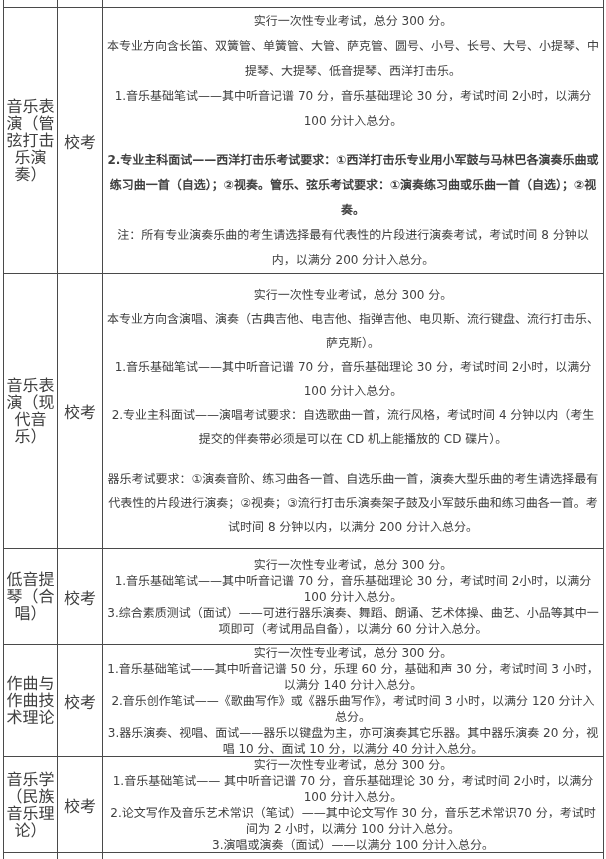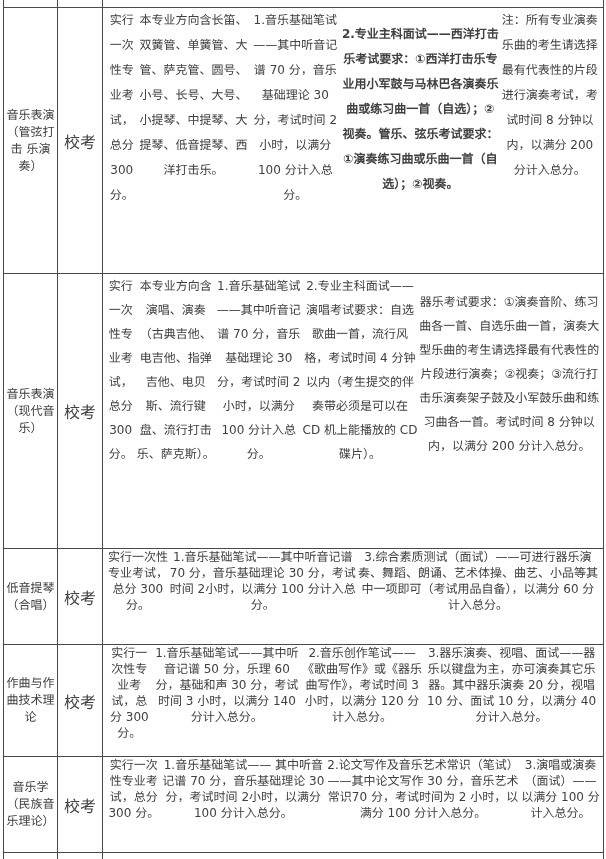--- a/index.html
+++ b/index.html
@@ -8,28 +8,28 @@
     font-family:"DejaVu Sans","Liberation Sans",sans-serif;color:#404040;
   }
   .doc-table{
     position:absolute;left:3px;top:0;width:600px;
     border-left:1px solid #4a4a4a;
   }
   .row{display:flex;box-sizing:border-box;border-bottom:1px solid #4a4a4a;}
   .cell{box-sizing:border-box;border-right:1px solid #4a4a4a;overflow:hidden;}
   .c1{
     width:54px;display:flex;align-items:center;justify-content:flex-start;
-    text-align:center;font-size:12px;line-height:17px;padding:0 1px;
+    text-align:center;font-size:16px;line-height:17px;padding:0 1px;
   }
   .c2{
     width:45px;display:flex;align-items:center;justify-content:center;
     font-size:16px;
   }
   .c3{
-    flex:1;display:flex;flex-direction:row;justify-content:center;
+    flex:1;display:flex;flex-direction:column;justify-content:center;
     text-align:center;font-size:12px;padding:0 3px;
   }
   .c3 p{margin:0;}
   .spacious .c3 p{line-height:25px;}
   .row-2 .c3 p{line-height:24px;}
   .tight .c3 p{line-height:16px;}
   .row-1 .c3 p:nth-of-type(4){margin-top:14px;font-weight:bold;}
   .row-2 .c3 p:nth-of-type(5){margin-top:16px;}
   .partial-top{height:8px;}
   .row-1{height:266px;}

